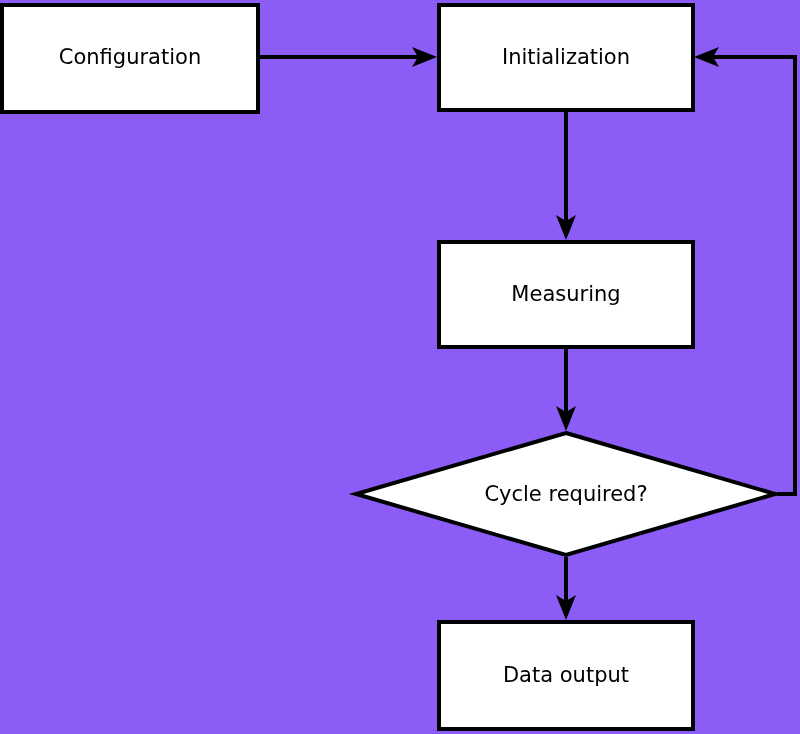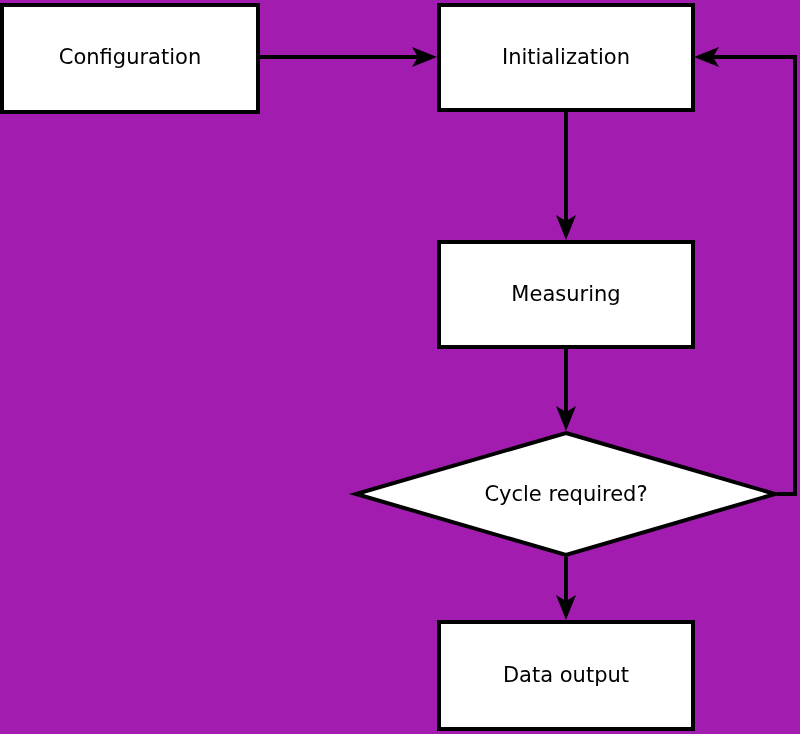--- a/index.html
+++ b/index.html
@@ -8,21 +8,21 @@
     padding: 0;
     background: #ffffff;
   }
   body {
     font-family: "DejaVu Sans", "Liberation Sans", sans-serif;
   }
   #canvas {
     position: relative;
     width: 800px;
     height: 734px;
-    background: #a21caf;
+    background: #8b5cf6;
     overflow: hidden;
   }
   #flow-svg {
     position: absolute;
     top: 0;
     left: 0;
     width: 800px;
     height: 734px;
     display: block;
   }

